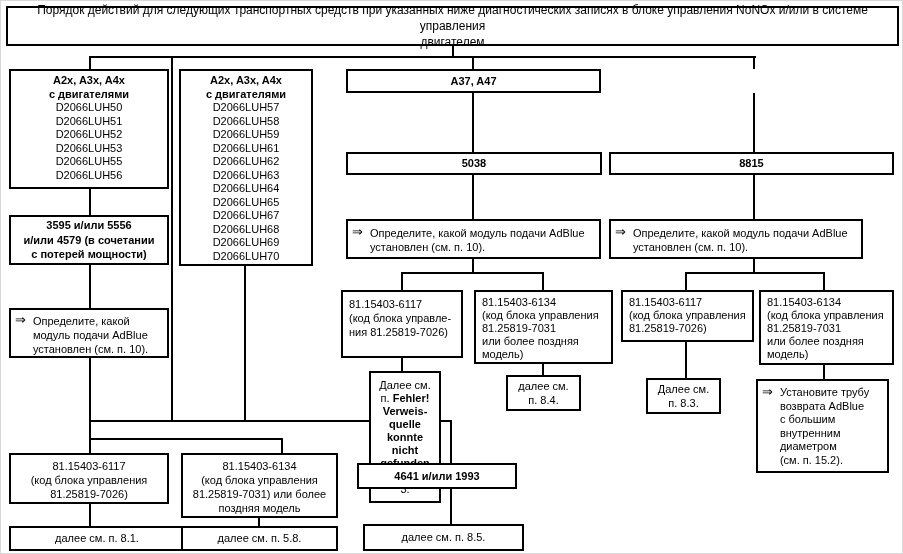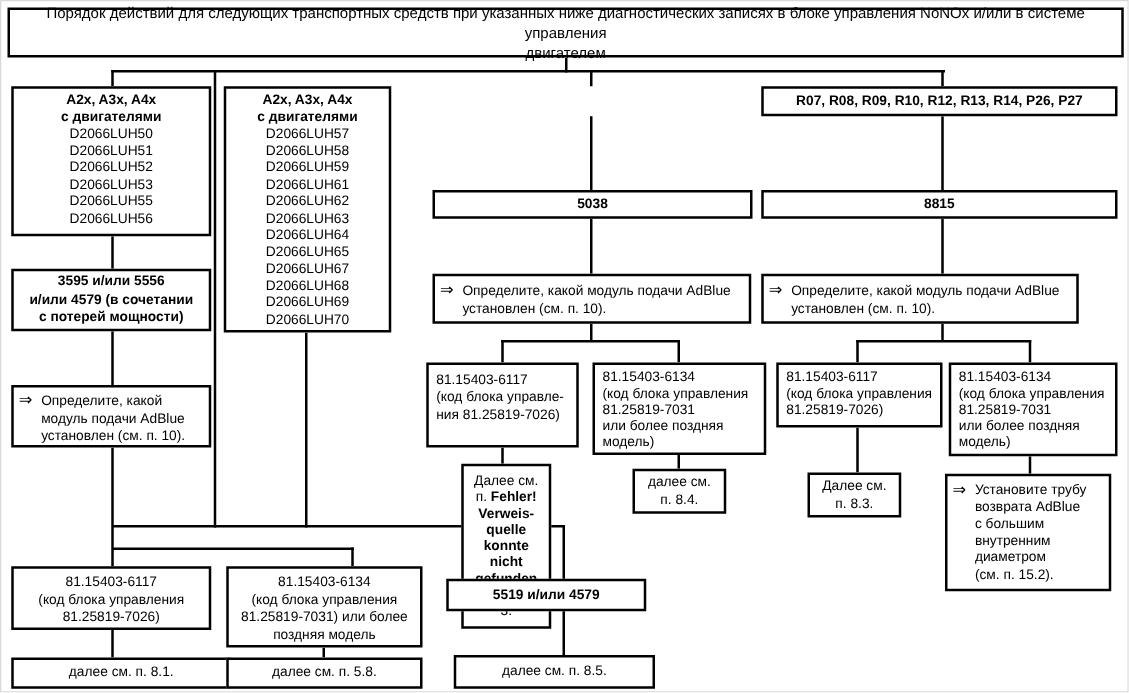--- a/index.html
+++ b/index.html
@@ -88,22 +88,22 @@
 D2066LUH62
 D2066LUH63
 D2066LUH64
 D2066LUH65
 D2066LUH67
 D2066LUH68
 D2066LUH69
 D2066LUH70</div>
   </div>
 
-  <div class="box center bold" style="left:608px;top:68px;width:285px;height:24px">
-    <span>R07, R08, R09, R10, R12, R13, R14, P26, P27</span>
+  <div class="box center bold" style="left:345px;top:68px;width:255px;height:24px">
+    <span>A37, A47</span>
   </div>
 
   <div class="box center bold lh145" style="left:8px;top:214px;width:160px;height:50px">
     <span class="pre">3595 и/или 5556
 и/или 4579 (в сочетании
 с потерей мощности)</span>
   </div>
   <div class="box center bold" style="left:345px;top:151px;width:256px;height:23px">
     <span>5038</span>
   </div>
@@ -179,21 +179,21 @@
     <span class="arrow">⇒</span>
     <span class="pre">Установите трубу
 возврата AdBlue
 с большим
 внутренним
 диаметром
 (см. п. 15.2).</span>
   </div>
 
   <div class="box center bold ontop" style="left:356px;top:462px;width:160px;height:26px">
-    <span>5519 и/или 4579</span>
+    <span>4641 и/или 1993</span>
   </div>
   <div class="box center" style="left:362px;top:523px;width:161px;height:27px">
     <span>далее см. п. 8.5.</span>
   </div>
 
   <div class="box tcenter lh14" style="left:8px;top:452px;width:160px;height:51px;padding-top:4px">
     <span class="pre">81.15403-6117
 (код блока управления
 81.25819-7026)</span>
   </div>

